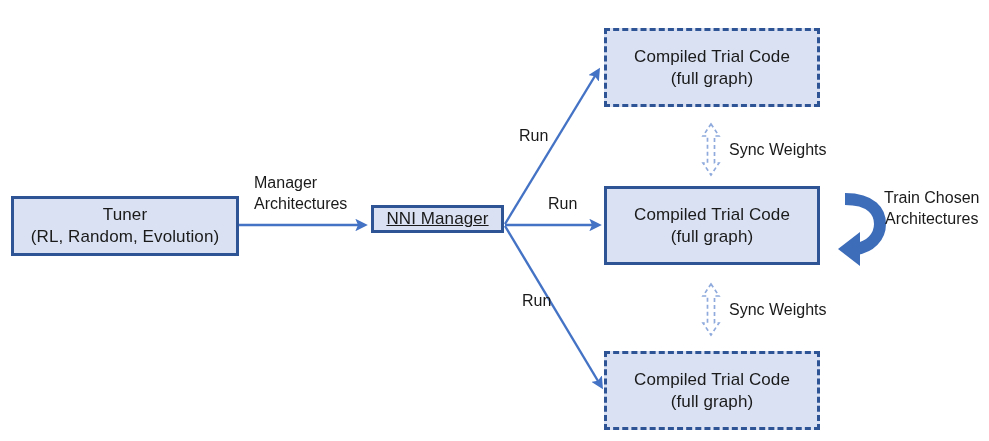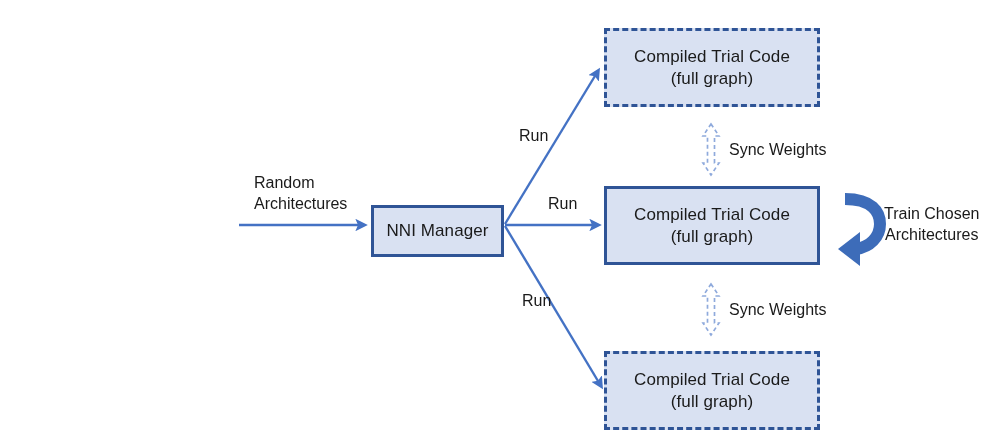--- a/index.html
+++ b/index.html
@@ -105,53 +105,57 @@
     </g>
 
     <g>
       <path d="M845,199
                C 872,199 880,212 880,224
                C 880,237 870,247 856,249" fill="none" stroke="#3d6cb9" stroke-width="12" stroke-linecap="butt"></path>
       <path d="M860,232 L860,266 L838,249 Z" fill="#3d6cb9"></path>
     </g>
   </svg>
 
+  <div class="node solid" style="left:11px; top:196px; width:228px; height:60px;">
+    <span>Tuner</span>
+    <span class="line2">(RL, Random, Evolution)</span>
+  </div>
 
-  <div class="node solid" style="left:371px; top:205px; width:133px; height:52px;">
+  <div class="node solid" style="left:371px; top:205px; width:133px; height:28px;text-decoration:underline;">
     <span>NNI Manager</span>
   </div>
 
   <div class="node dashed" style="left:604px; top:28px; width:216px; height:79px;">
     <span>Compiled Trial Code</span>
     <span class="line2">(full graph)</span>
   </div>
 
   <div class="node solid" style="left:604px; top:186px; width:216px; height:79px;">
     <span>Compiled Trial Code</span>
     <span class="line2">(full graph)</span>
   </div>
 
   <div class="node dashed" style="left:604px; top:351px; width:216px; height:79px;">
     <span>Compiled Trial Code</span>
     <span class="line2">(full graph)</span>
   </div>
 
   <div class="label" style="left:254px; top:173px; width:122px;">
-    <span>Random</span><br>
+    <span>Manager</span><br>
     <span>Architectures</span>
   </div>
 
   <div class="label" style="left:519px; top:126px; width:42px;">Run</div>
 
   <div class="label" style="left:548px; top:194px; width:42px;">Run</div>
 
   <div class="label" style="left:522px; top:291px; width:42px;">Run</div>
 
   <div class="label left" style="left:729px; top:140px;">Sync Weights</div>
 
   <div class="label left" style="left:729px; top:300px;">Sync Weights</div>
 
-  <div class="label left" style="left:884px; top:204px;">
+  <div class="label left" style="left:884px; top:188px;">
     <span>Train Chosen</span><br>
     <span>Architectures</span>
   </div>
 
 </div>
 
 </body></html>

